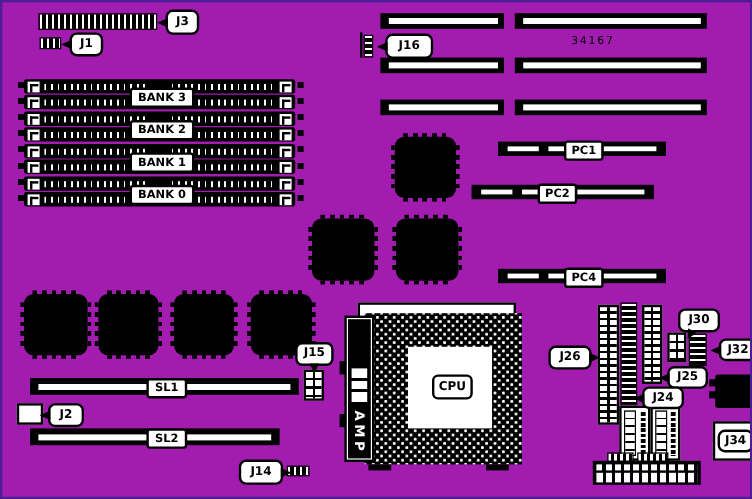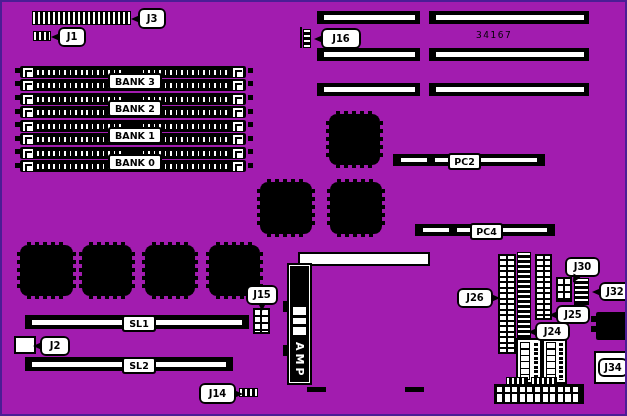--- a/index.html
+++ b/index.html
@@ -177,20 +177,28 @@
     </div>
   <div class="qfp" style="left:258px;top:180px;width:52px;height:52px;">
       <i class="pl"></i>
       <i class="pr"></i>
     </div>
   <div class="qfp" style="left:328px;top:180px;width:52px;height:52px;">
       <i class="pl"></i>
       <i class="pr"></i>
     </div>
 
+  <div class="pcslot" style="left:413px;top:116px;width:140px;">
+    <i style="left:8px;width:26px;"></i>
+    <i style="left:42px;width:22px;"></i>
+    <i style="left:88px;right:8px;"></i>
+    <div class="tag" style="left:55px;top:-1px;width:29px;height:13px;">
+        <span>PC1</span>
+      </div>
+  </div>
   <div class="pcslot" style="left:391px;top:152px;width:152px;">
     <i style="left:8px;width:26px;"></i>
     <i style="left:42px;width:22px;"></i>
     <i style="left:88px;right:8px;"></i>
     <div class="tag" style="left:55px;top:-1px;width:29px;height:13px;">
         <span>PC2</span>
       </div>
   </div>
   <div class="pcslot" style="left:413px;top:222px;width:140px;text-align:right;">
     <i style="left:8px;width:26px;"></i>
@@ -241,20 +249,26 @@
   </div>
   <div class="abs grid2 coarse" style="left:251px;top:306px;width:13px;height:22px;"></div>
 
   <div class="callout" style="left:197px;top:381px;width:33px;height:17px;">
     <b class="tail tail-r"></b>
     <span>J14</span>
   </div>
   <div class="abs stripeH" style="left:237px;top:386px;width:17px;height:7px;"></div>
 
   <div class="whitebox" style="left:296px;top:250px;width:128px;height:10px;"></div>
+  <div class="socket" style="left:302px;top:259px;width:131px;height:126px;">
+    <div class="cpu-inner" style="left:36px;top:28px;width:70px;height:68px;"></div>
+    <div class="cpu-tag" style="left:56px;top:51px;width:30px;height:17px;">
+        <span>CPU</span>
+      </div>
+  </div>
   <div class="ampbar" style="left:285px;top:261px;width:25px;height:122px;">
     <div class="amp-window" style="left:6px;top:44px;width:13px;height:28px;"></div>
     <span class="amp-text">AMP</span>
   </div>
   <div class="blk" style="left:281px;top:299px;width:5px;height:11px;"></div>
   <div class="blk" style="left:281px;top:343px;width:5px;height:11px;"></div>
   <div class="blk" style="left:305px;top:385px;width:19px;height:5px;"></div>
   <div class="blk" style="left:403px;top:385px;width:19px;height:5px;"></div>
 
   <div class="abs grid2" style="left:496px;top:252px;width:14px;height:96px;"></div>

